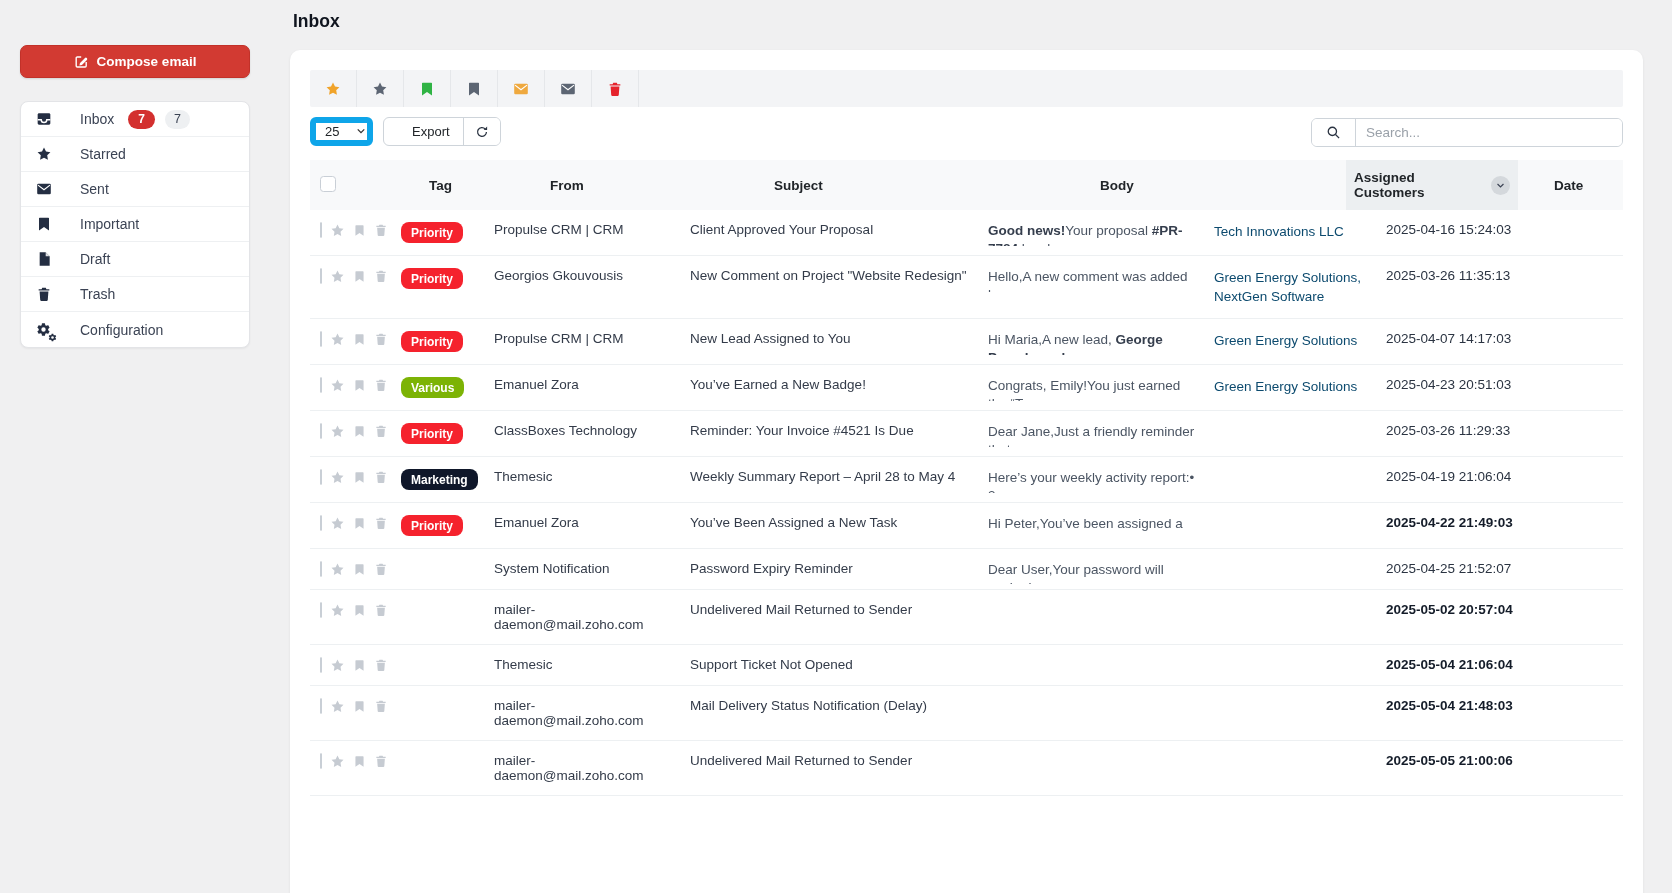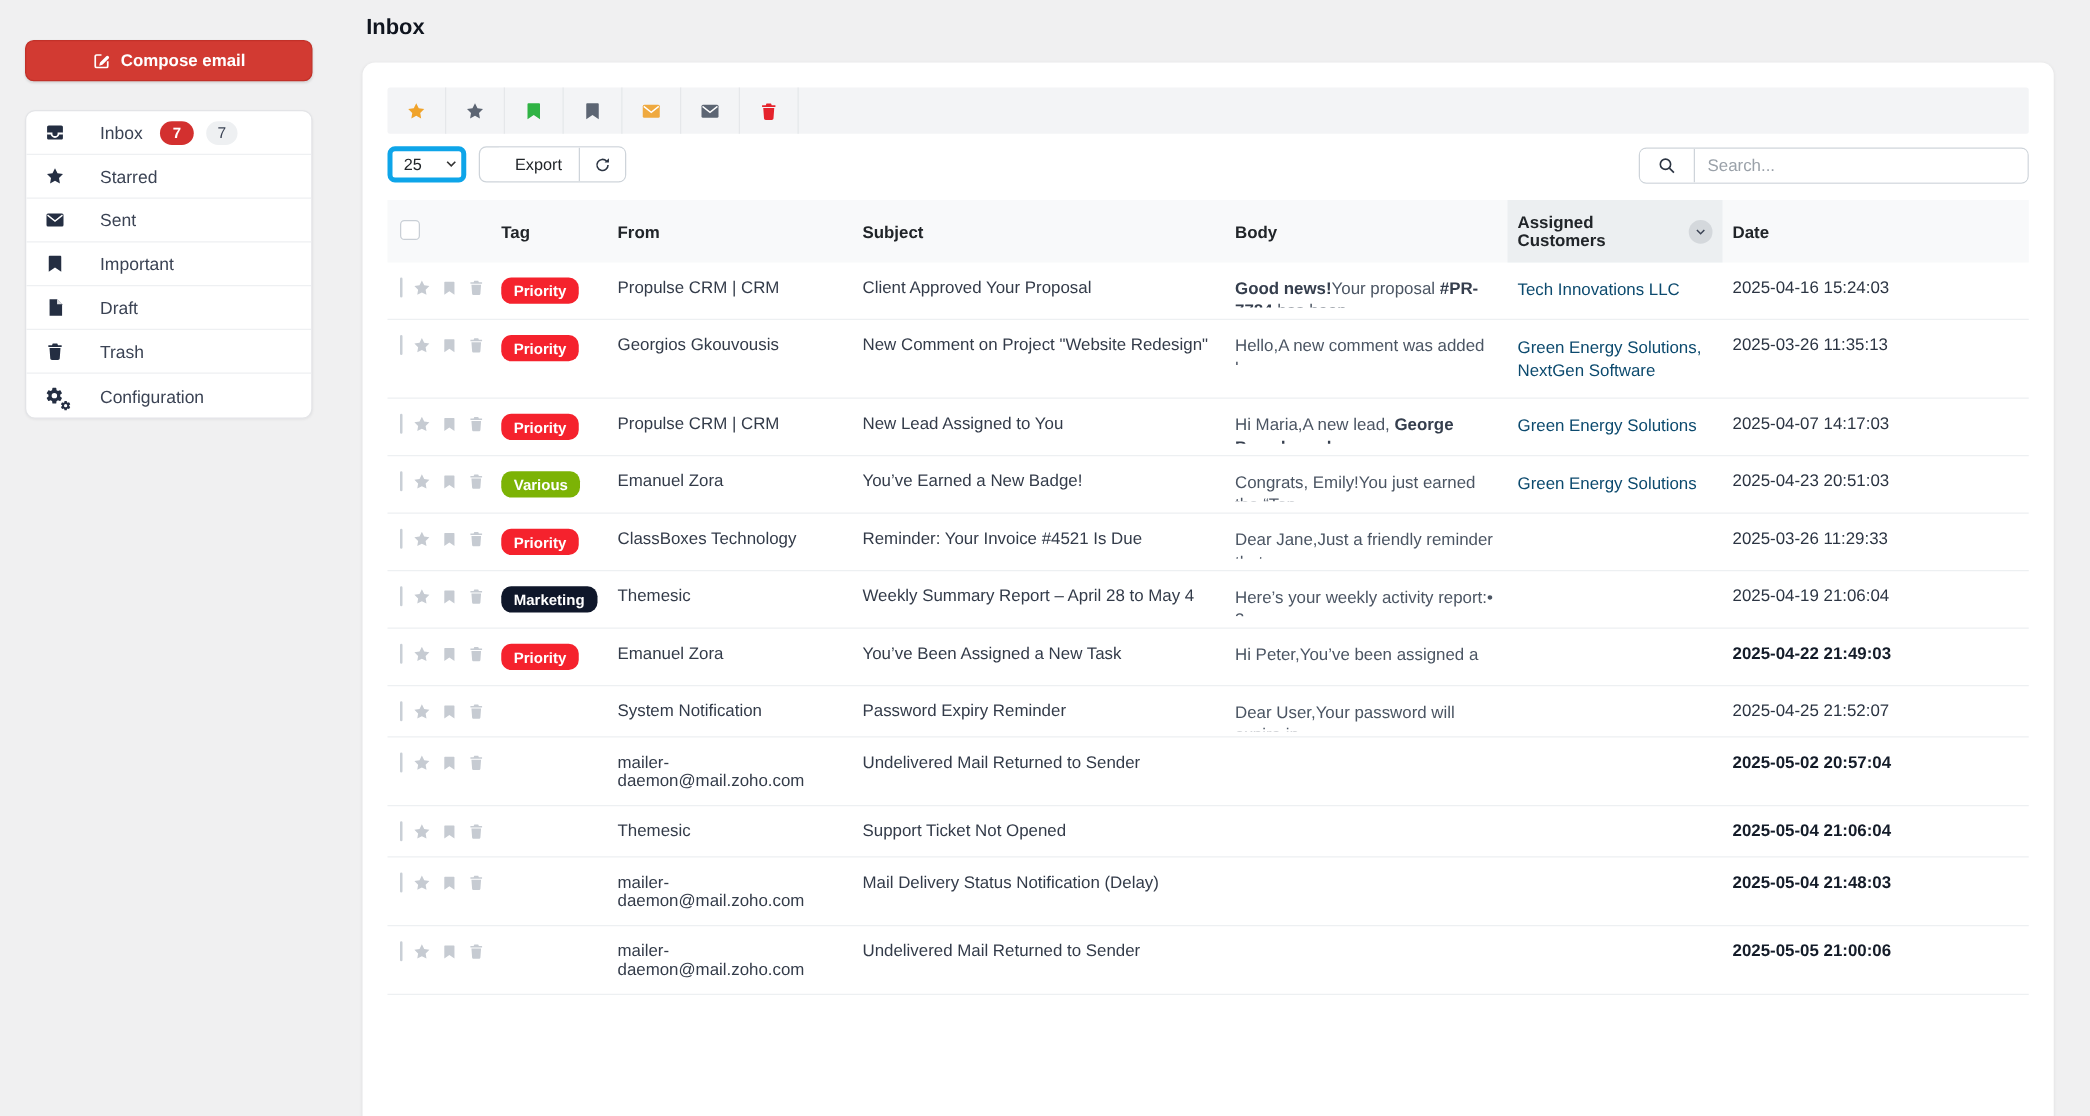--- a/index.html
+++ b/index.html
@@ -1,21 +1,21 @@
 <!DOCTYPE html>
 <html><head>
 <meta charset="utf-8">
 <style>
   * { margin:0; padding:0; box-sizing:border-box; }
   html,body { width:1672px; height:893px; overflow:hidden;
     font-family:"Liberation Sans","DejaVu Sans",sans-serif;
     background:#f0f0f1; color:#212529; }
 
   
-  .sidebar { position:absolute; left:20px; top:32px; width:230px; }
+  .sidebar { position:absolute; left:20px; top:45px; width:230px; }
   .compose-btn { width:100%; height:33px; background:#d23a32; border:1px solid #c23129;
     border-radius:7px; color:#fff; font-weight:bold; font-size:13.5px;
     display:flex; align-items:center; justify-content:center; gap:8px; cursor:pointer;
     font-family:inherit; box-shadow:0 1px 2px rgba(0,0,0,.12); }
   .menu-card { margin-top:23px; background:#fff; border:1px solid #e3e4e7; border-radius:8px;
     overflow:hidden; box-shadow:0 1px 2px rgba(0,0,0,.05); }
   .menu-item { display:flex; align-items:center; height:35px; padding:0 14px;
     border-bottom:1px solid #eef0f2; cursor:pointer; }
   .menu-item:last-child { border-bottom:none; }
   .menu-item .mi-icon { width:17px; height:17px; color:#242e42; flex:0 0 17px;
@@ -32,42 +32,42 @@
   .main-card { position:absolute; left:290px; top:50px; width:1353px; height:860px;
     background:#fff; border-radius:10px; box-shadow:0 1px 3px rgba(0,0,0,.07); padding:20px; }
 
   .icon-strip { display:flex; height:37px; background:#f3f4f6; border-radius:2px; align-items:stretch; }
   .tool-cell { width:47px; display:flex; align-items:center; justify-content:center;
     border-right:1px solid #e5e7ea; cursor:pointer; }
   .strip-fill { flex:1; }
 
   .controls-row { margin-top:10px; height:29px; display:flex; align-items:center; position:relative; }
   .select-wrap { position:relative; width:63px; height:29px; }
-  .select-wrap select { width:100%; height:100%; border:4px solid #0ea5e9; border-radius:6px;
+  .select-wrap select { width:100%; height:100%; border:6px solid #0ea5e9; border-radius:6px;
     background:#fff; font-size:13px; color:#212529; padding:0 18px 0 9px; appearance:none;
     -webkit-appearance:none; font-family:inherit; }
   .select-wrap .chev { position:absolute; right:6px; top:8px; color:#333; pointer-events:none; }
   .btn-group { display:flex; margin-left:10px; border:1px solid #ced4da; border-radius:6px;
     overflow:hidden; height:29px; background:#fff;padding-left:15px; }
   .btn-group .export-btn { border:none; background:#fff; font-size:13px; color:#212529;
     padding:0 13px; border-right:1px solid #ced4da; cursor:pointer; font-family:inherit; }
   .btn-group .refresh-btn { border:none; background:#fff; width:36px; display:flex;
     align-items:center; justify-content:center; color:#2b3442; cursor:pointer; }
   .search-group { position:absolute; right:0; top:1px; width:312px; height:29px; display:flex;
     border:1px solid #ced4da; border-radius:6px; background:#fff; overflow:hidden; }
   .search-btn { width:44px; border:none; border-right:1px solid #ced4da; background:#fff;
     color:#2b3442; display:flex; align-items:center; justify-content:center; cursor:pointer; }
   .search-group input { flex:1; border:none; outline:none; font-size:13.5px; padding:0 10px;
     font-family:inherit; color:#212529; }
   .search-group input::placeholder { color:#9aa1a9; }
 
   
   .grid { display:grid; grid-template-columns:83px 93px 196px 298px 226px 172px auto; }
   .thead { margin-top:14px; background:#f8f9fa; min-height:39px; align-items:center;
-    font-weight:bold; font-size:13.5px; color:#212529; }
+    font-weight:bold; font-size:13.5px; color:#212529;gap:28px; }
   .thead > div { padding:10px 8px; }
   .th-assigned { background:#eceff1; display:flex; align-items:center; gap:7px; }
   .sort-pill { width:19px; height:19px; border-radius:10px; background:#d4d8dc; color:#3b4354;
     display:inline-flex; align-items:center; justify-content:center; cursor:pointer; flex:0 0 19px; }
   .cb { width:16px; height:16px; border:1px solid #c9cfd6; border-radius:3.5px; background:#fff;
     display:inline-block; cursor:pointer; }
   .row { border-bottom:1px solid #edf0f2; align-items:flex-start; font-size:13.5px; }
   .row > div { padding:12px 8px 12px 8px; }
   .actions-cell { display:flex; align-items:center; gap:8px; padding-left:10px !important; }
   .actions-cell .ric { color:#c6cbd2; display:inline-flex; cursor:pointer; }

